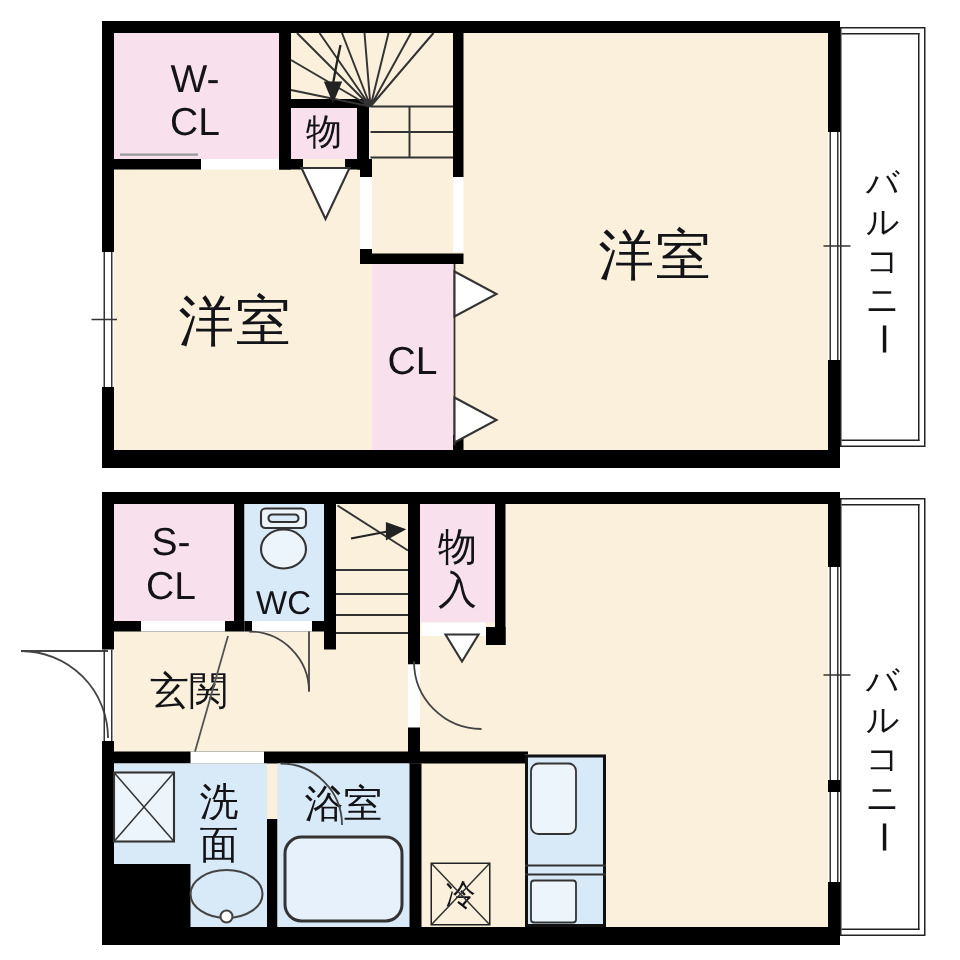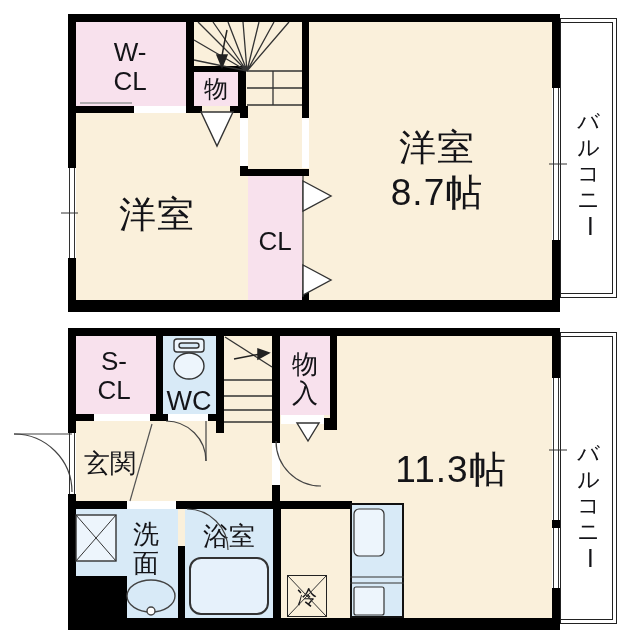--- a/index.html
+++ b/index.html
@@ -72,21 +72,20 @@
     <div>W-</div>
       <div>CL</div>
   </div>
   <div class="lbl" style="left:216px;top:89px;font-size:24px;">物</div>
   <div class="lbl mid" style="left:275px;top:241px;">CL</div>
   <div class="lbl big" style="left:157px;top:214px;">
     <div>洋室</div>
   </div>
   <div class="lbl big" style="left:437px;top:170px;">
     <div>洋室</div>
-      <div>8.7帖</div>
   </div>
 
   <div class="w" style="left:68px;top:328px;width:492px;height:302px;"></div>
   <div class="room cream" style="left:76px;top:336px;width:476px;height:282px;"></div>
 
   <div class="room pink" style="left:76px;top:336px;width:80px;height:78px;"></div>
   <div class="w" style="left:76px;top:414px;width:80px;height:7px;"></div>
   <div class="gap" style="left:94px;top:414px;width:56px;height:7px;"></div>
   <div class="w" style="left:156px;top:336px;width:7px;height:85px;"></div>
 
@@ -130,28 +129,27 @@
         <span>コ</span>
         <span>ニ</span>
         <span class="rot">ー</span>
     </div>
   </div>
 
   <div class="lbl mid" style="left:114px;top:376px;">
     <div>S-</div>
       <div>CL</div>
   </div>
-  <div class="lbl" style="left:189px;top:402px;font-size:27px;">WC</div>
+  <div class="lbl" style="left:189px;top:402px;font-size:22px;">WC</div>
   <div class="lbl mid" style="left:305px;top:379px;">
     <div>物</div>
       <div>入</div>
   </div>
-  <div class="lbl mid" style="left:110px;top:463px;">玄関</div>
+  <div class="lbl mid" style="left:126px;top:463px;font-family:Liberation Mono, monospace;">玄関</div>
   <div class="lbl big" style="left:451px;top:469px;">
-      <div>11.3帖</div>
   </div>
   <div class="lbl sm" style="left:96px;top:539px;">洗</div>
   <div class="lbl mid" style="left:146px;top:549px;">
     <div>洗</div>
       <div>面</div>
   </div>
   <div class="lbl mid" style="left:229px;top:536px;">浴室</div>
   <div class="lbl sm" style="left:307px;top:597px;">冷</div>
 
   <svg width="640" height="640" viewBox="0 0 640 640">

